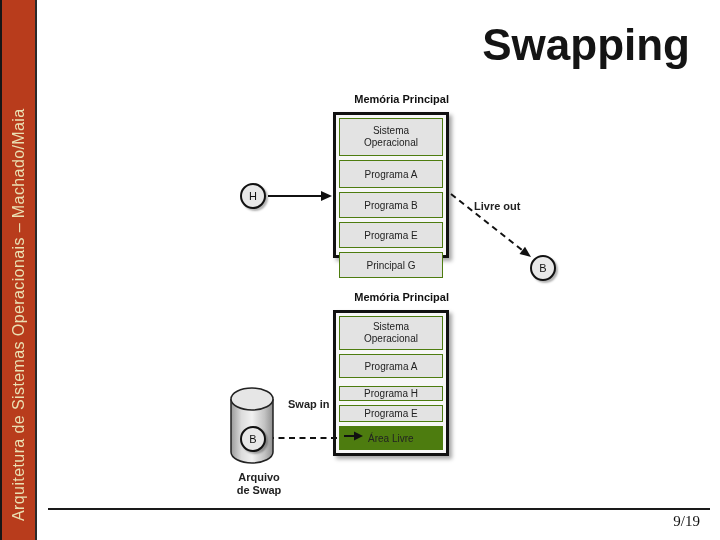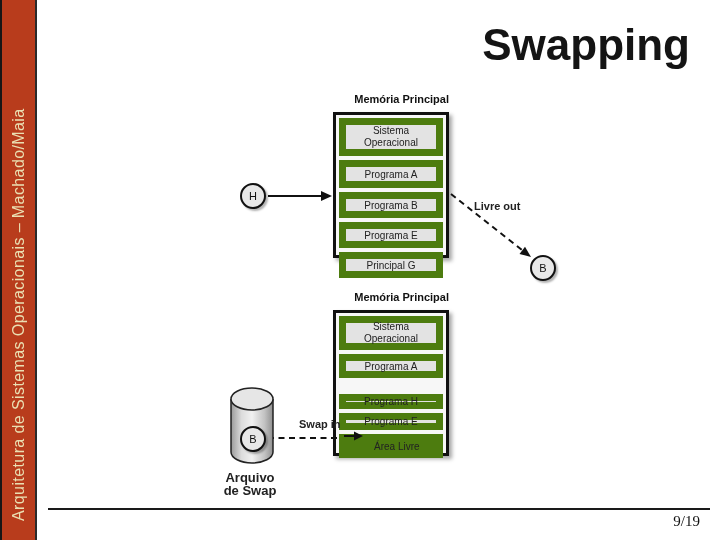--- a/index.html
+++ b/index.html
@@ -15,42 +15,42 @@
   
   .title{position:absolute;top:20px;right:30px;font-size:44px;font-weight:bold;color:#141414;letter-spacing:0;}
   .footer-line{position:absolute;left:48px;top:508px;width:662px;height:2px;background:#1a1a1a;}
   .page-num{position:absolute;right:20px;top:513px;font-family:"Liberation Serif",serif;font-size:15px;color:#111;text-align:center;}
 
   
   .mem-label{position:absolute;left:333px;width:116px;text-align:right;font-size:11px;font-weight:bold;color:#111;}
   .membox{position:absolute;left:333px;width:116px;height:146px;box-sizing:border-box;
     border:3px solid #111;background:#f7f7f7;box-shadow:3px 3px 4px rgba(0,0,0,.35);
     display:flex;flex-direction:column;padding:3px;gap:4px;}
-  .memrow{border:7px solid #4d7c0f;background:#e3e3e3;display:flex;align-items:center;justify-content:center;
+  .memrow{border:1px solid #4d7c0f;background:#e3e3e3;display:flex;align-items:center;justify-content:center;
     font-size:10px;color:#222;text-align:center;box-sizing:border-box;flex:0 0 auto;}
   .memrow span{display:inline-block;}
   .h38{height:38px;} .h34{height:34px;} .h28{height:28px;} .h26{height:26px;}
   .h24{height:24px;} .h17{height:17px;} .h16{height:26px;} .h15{height:15px;}
-  .gap-extra{margin-top:12px;}
+  .gap-extra{margin-top:4px;}
   .wrap span{width:78px;line-height:12px;}
   .free{background:#4d7c0f;justify-content:flex-start;padding-left:28px;}
 
   
   .pcircle{position:absolute;width:26px;height:26px;border:2px solid #111;border-radius:50%;background:#e8e8e8;
     box-sizing:border-box;display:flex;align-items:center;justify-content:center;font-size:11px;color:#111;
     box-shadow:2px 2px 2px rgba(0,0,0,.3);}
   .c-h{left:240px;top:183px;}
   .c-b-out{left:530px;top:255px;}
   .c-b-in{left:240px;top:426px;z-index:3;}
 
   
   .arrow-label{position:absolute;font-size:11px;font-weight:bold;color:#222;}
   .lbl-swapout{left:474px;top:200px;}
-  .lbl-swapin{left:288px;top:418px;margin-left:11px;}
-  .disk-label{position:absolute;left:210px;top:471px;width:80px;text-align:center;font-size:13px;font-weight:bold;
+  .lbl-swapin{left:288px;top:398px;}
+  .disk-label{position:absolute;left:219px;top:471px;width:80px;text-align:center;font-size:11px;font-weight:bold;
     color:#222;line-height:13px;white-space:pre-line;}
 
   .overlay{position:absolute;left:0;top:0;width:720px;height:540px;pointer-events:none;}
   .cyl{position:absolute;left:228px;top:386px;z-index:2;}
 </style>
 </head>
 <body>
 
 <div class="slide">
 

